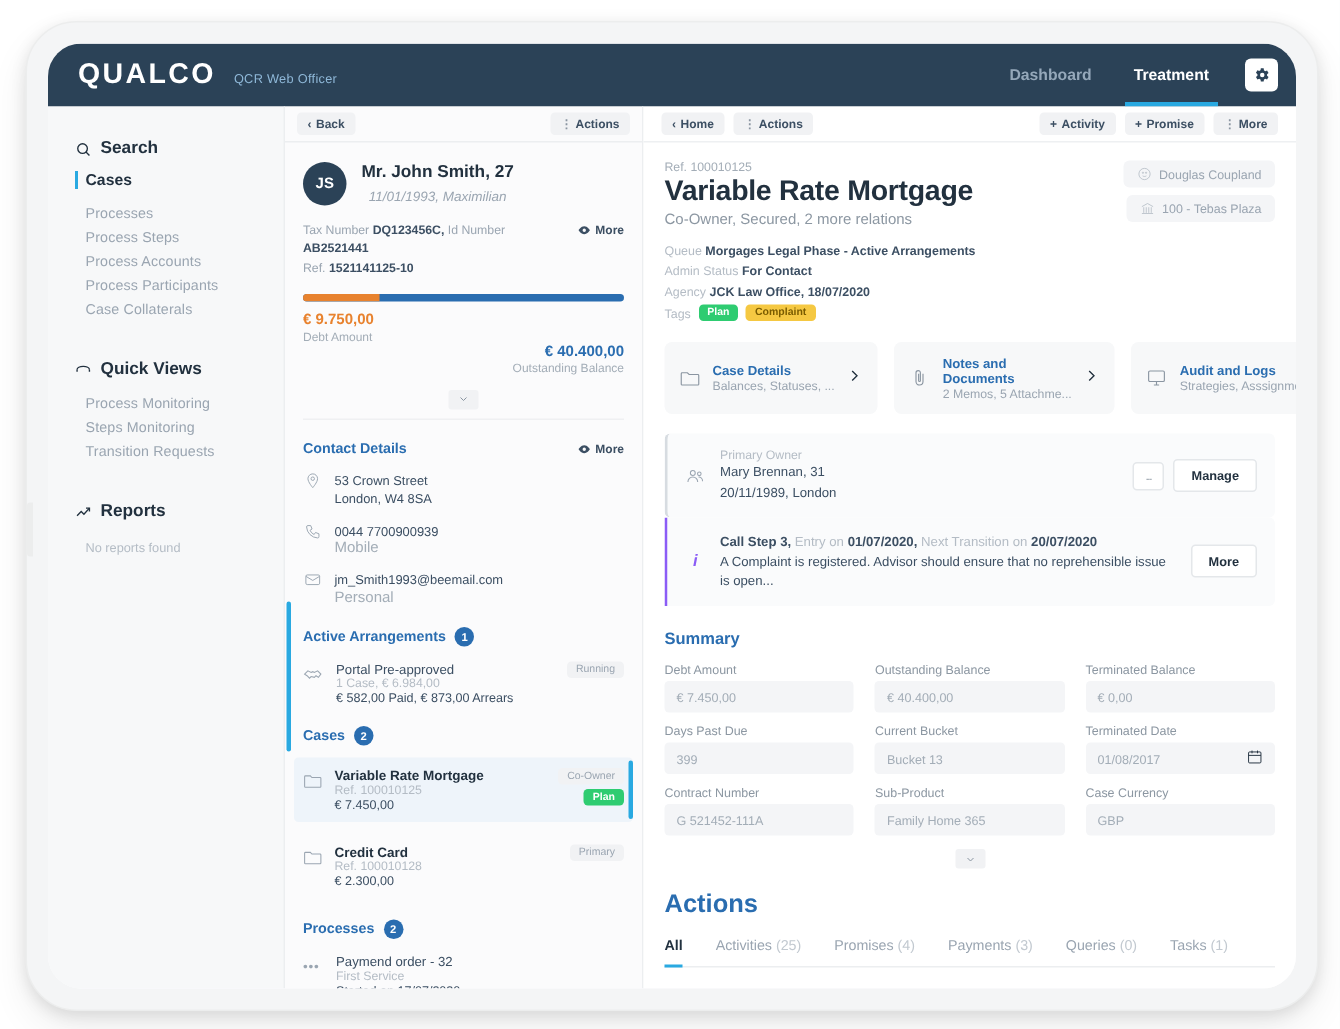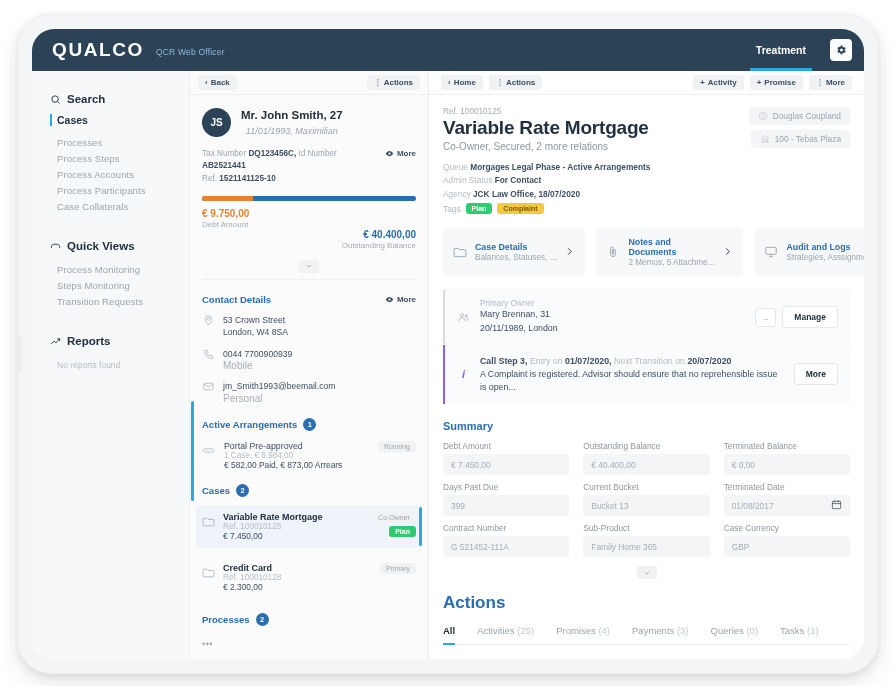--- a/index.html
+++ b/index.html
@@ -340,20 +340,21 @@
 
 <div class="tablet">
   <div class="side-nub"></div>
   <div class="tablet-inner">
     <div class="screen">
 
       <div class="topbar">
         <div class="brand">QUALCO</div>
         <div class="brand-sub">QCR Web Officer</div>
         <div class="topnav">
+          <div class="topnav-item">Dashboard</div>
           <div class="topnav-item active">Treatment</div>
           <div class="gear-btn">
             <svg viewBox="0 0 24 24">
                 <path d="M19.4 13a7.7 7.7 0 000-2l2-1.6-2-3.4-2.4 1a7.6 7.6 0 00-1.7-1L14.9 3h-3.8l-.4 2.6a7.6 7.6 0 00-1.7 1l-2.4-1-2 3.4L6.6 11a7.7 7.7 0 000 2l-2 1.6 2 3.4 2.4-1c.5.4 1.1.8 1.7 1l.4 2.6h3.8l.4-2.6c.6-.2 1.2-.6 1.7-1l2.4 1 2-3.4zM13 15a3 3 0 110-6 3 3 0 010 6z"></path>
               </svg>
           </div>
         </div>
       </div>
 
       <div class="col-left">
@@ -560,20 +561,25 @@
         </div>
 
         <div class="sec-head">
           <div class="sec-title">
             <span>Processes</span>
             <span class="count-badge">2</span>
           </div>
         </div>
         <div class="proc-row">
           <span class="proc-ico">•••</span>
+          <div style="flex:1">
+            <div class="proc-t">Paymend order - 32</div>
+            <div class="proc-s">First Service</div>
+            <div class="proc-d">Started on 17/07/2020</div>
+          </div>
         </div>
         <div class="proc-row">
           <span class="proc-ico">•••</span>
           <div style="flex:1">
             <div class="proc-t">Restructuring  - 30</div>
 
           </div>
           <span class="tag tag-red">Final</span>
         </div>
       </div>

